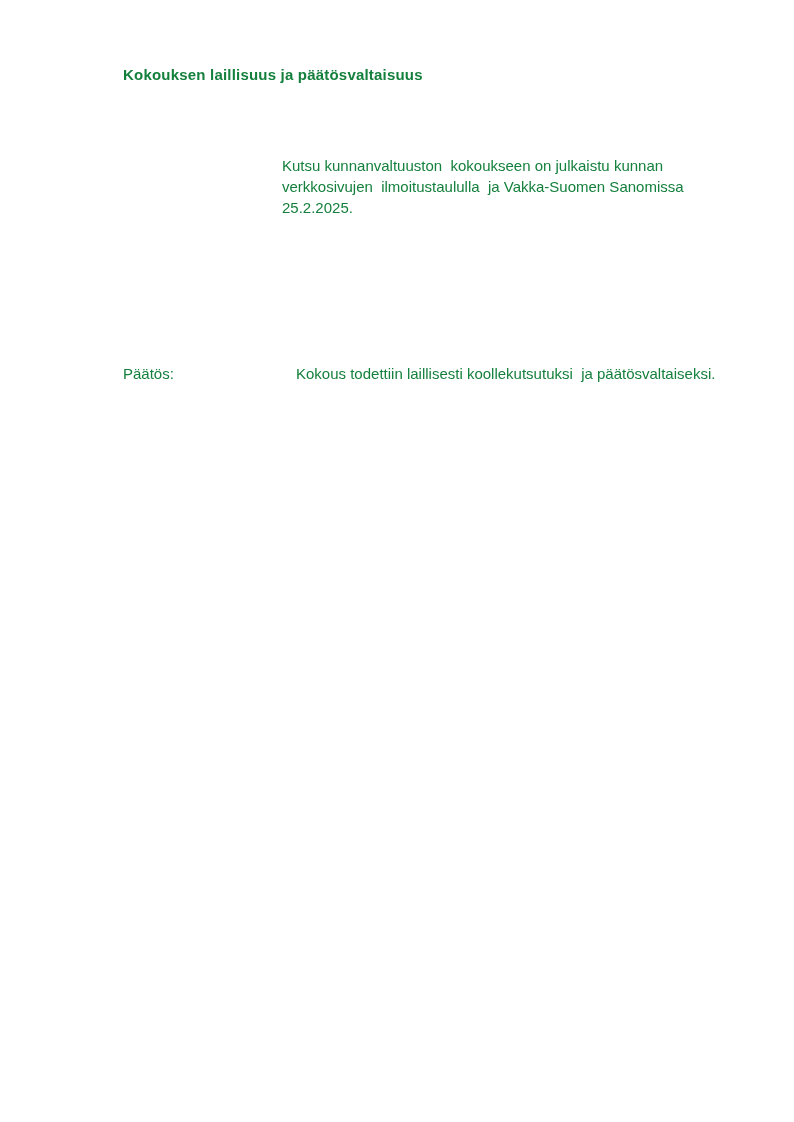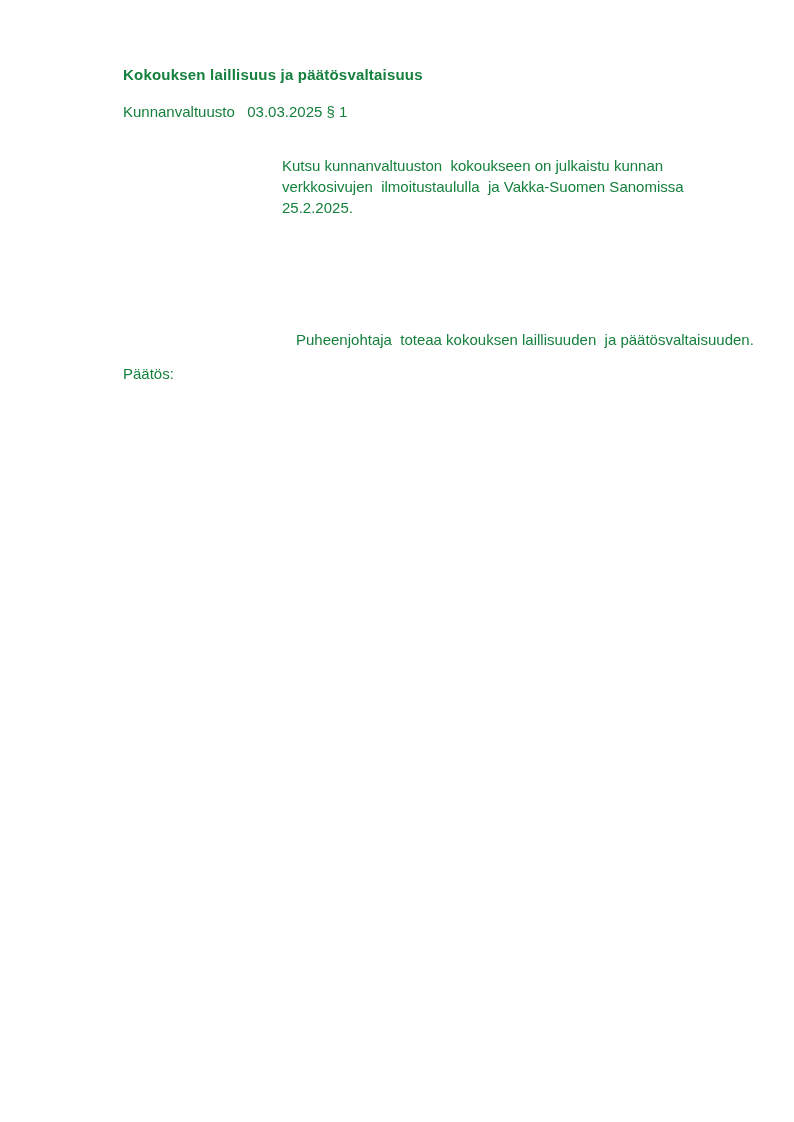--- a/index.html
+++ b/index.html
@@ -66,26 +66,25 @@
     white-space: pre;
   }
 </style>
 </head>
 <body>
 
 <div class="page">
 
   <div class="abs doc-title">Kokouksen laillisuus ja päätösvaltaisuus</div>
 
-  <div class="abs committee-line">Kunnanvaltuusto   03.03.2025 § 1</div>
 
   <div class="abs para-notice">Kutsu kunnanvaltuuston  kokoukseen on julkaistu kunnan
 verkkosivujen  ilmoitustaululla  ja Vakka-Suomen Sanomissa
 25.2.2025.</div>
 
 
 
-  <div class="abs decision-text-1">Puheenjohtaja  toteaa kokouksen laillisuuden  ja päätösvaltaisuuden.</div>
 
   <div class="abs decision-label-2">Päätös:</div>
 
+  <div class="abs decision-text-2">Kokous todettiin laillisesti koollekutsutuksi  ja päätösvaltaiseksi.</div>
 
 </div>
 
 </body></html>

